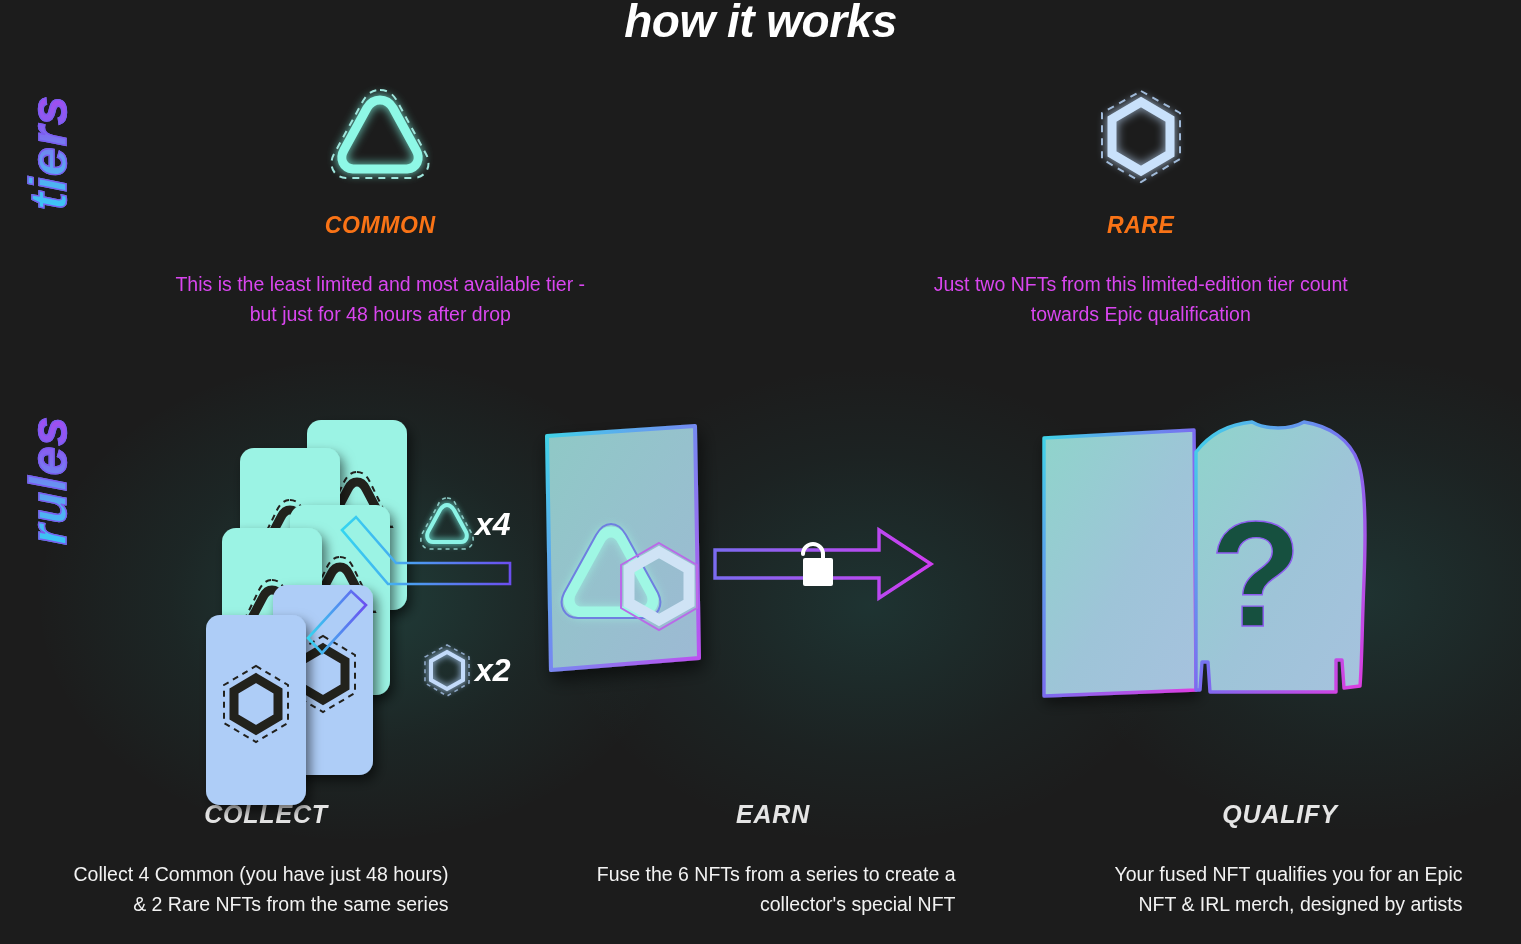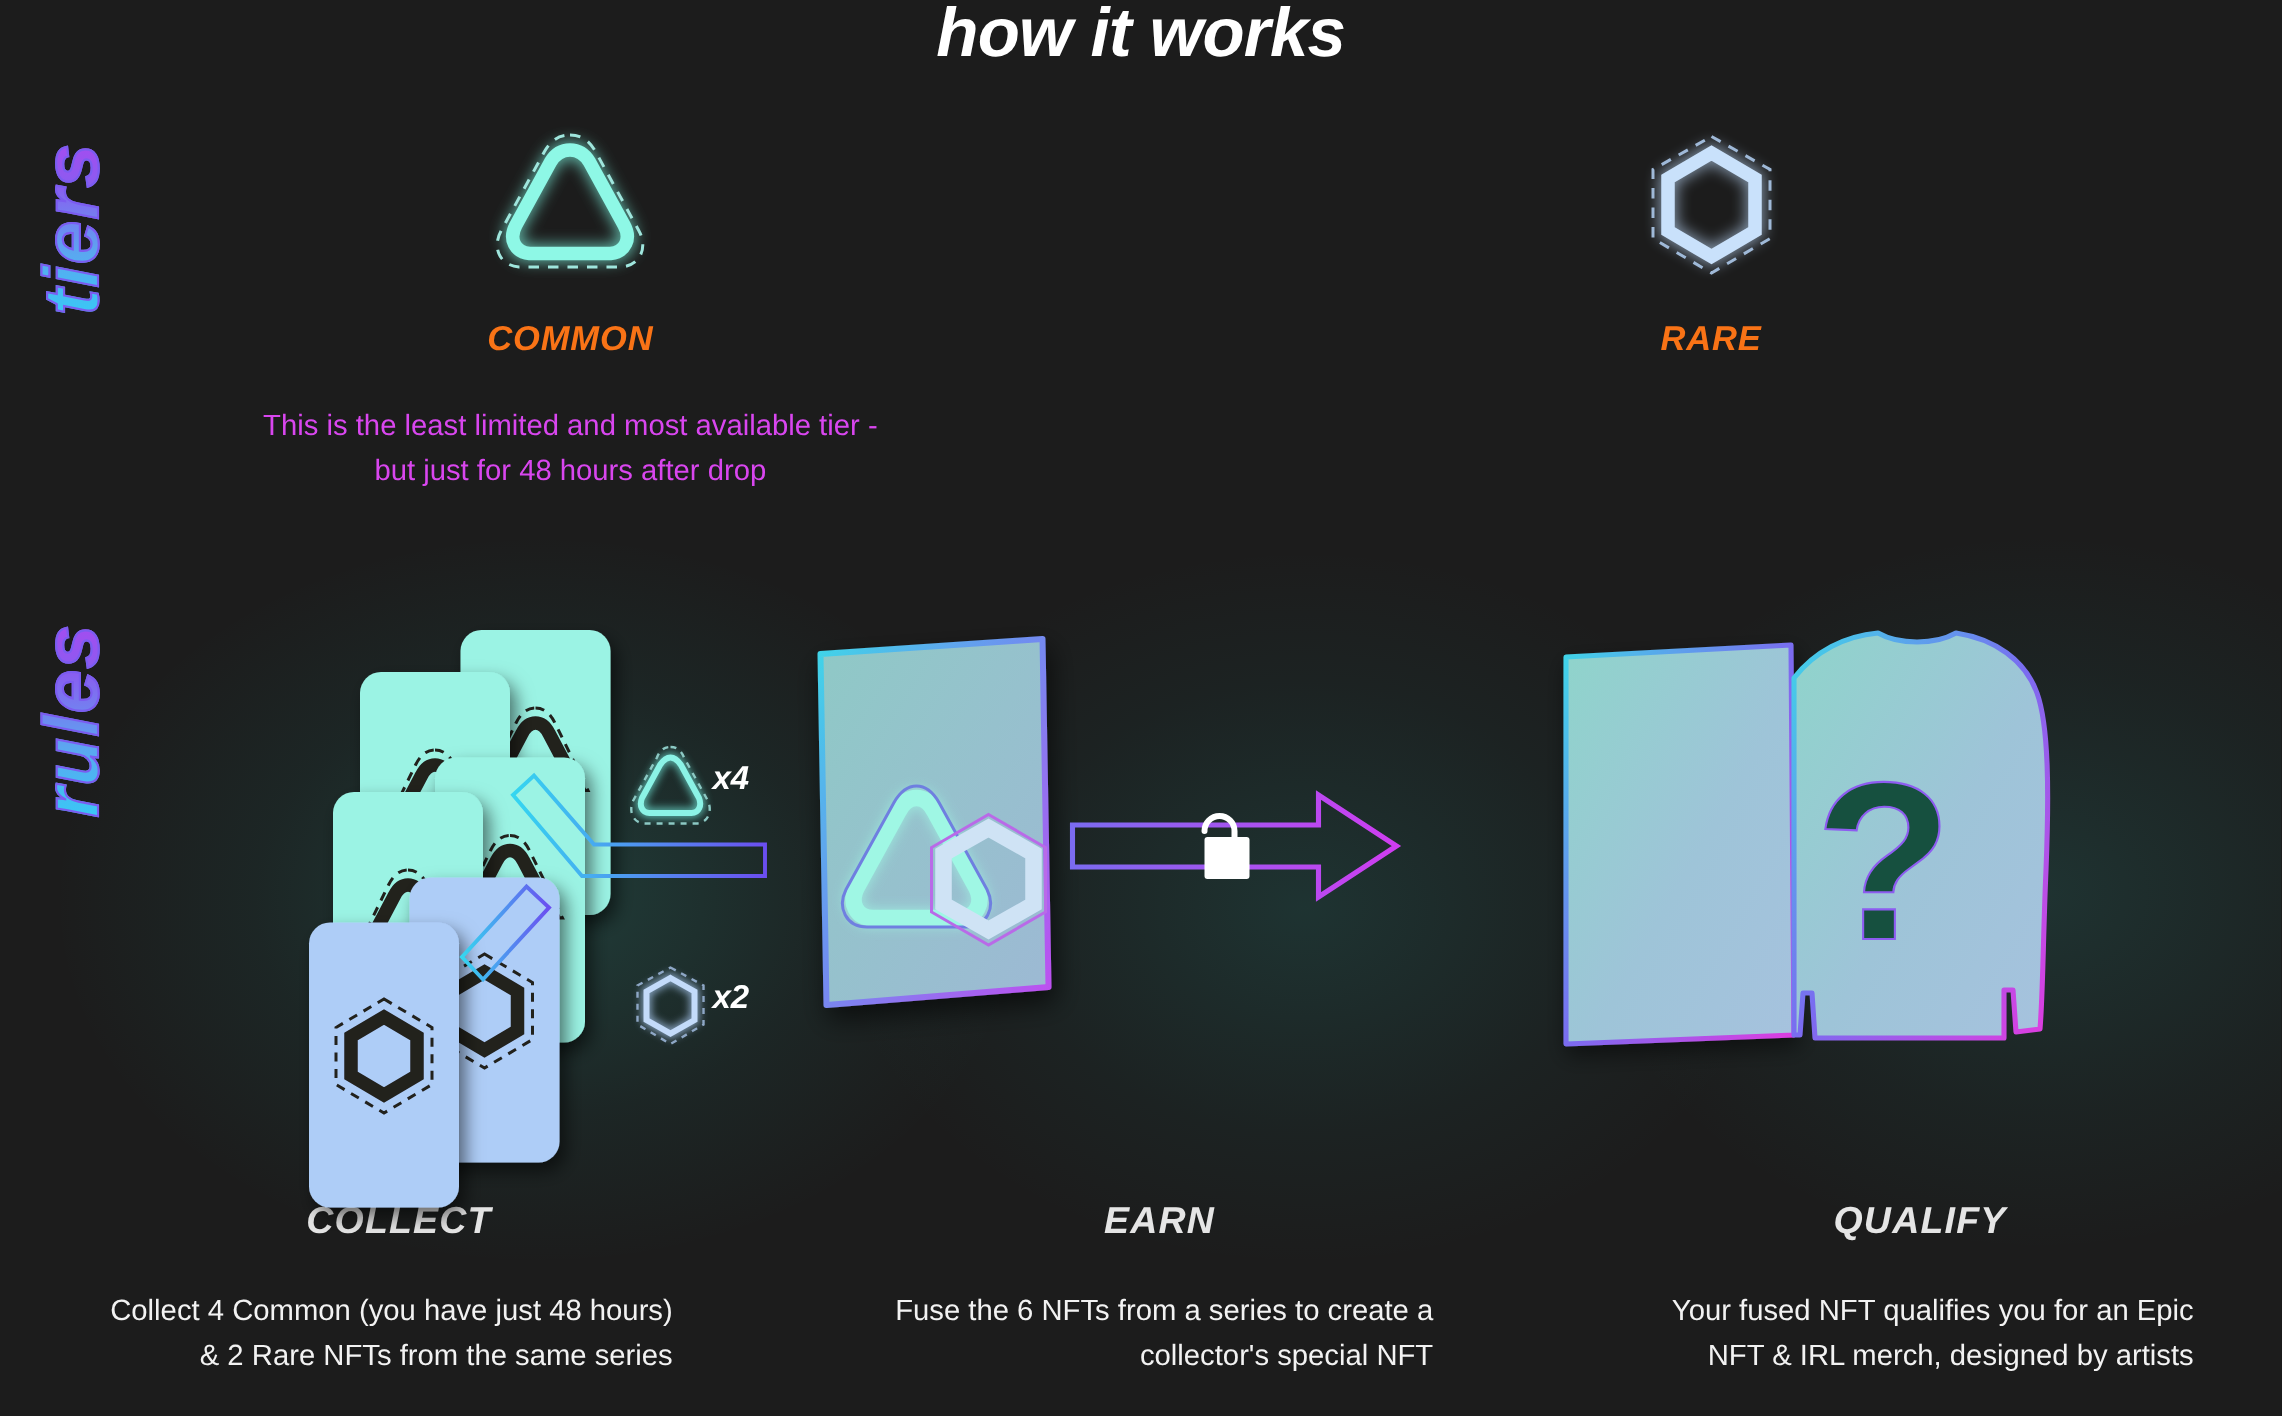--- a/index.html
+++ b/index.html
@@ -74,21 +74,21 @@
   }
   .rule-desc {
     margin-top:30px; width:390px; text-align:right;
     font-size:19.5px; line-height:30px; color:#f2f2f2;
   }
 
   
   svg { display:block; overflow:visible; }
 
   .badge-row { position:absolute; display:flex; align-items:center; gap:10px; }
-  .badge-x { font-size:22px; font-weight:bold; font-style:italic; color:#fff;text-align:center; }
+  .badge-x { font-size:32px; font-weight:bold; font-style:italic; color:#fff;text-align:center; }
 </style>
 </head>
 <body>
 
 <div class="page">
 
   <div class="glow glow-a"></div>
   <div class="glow glow-b"></div>
   <div class="glow glow-c"></div>
 
@@ -123,20 +123,21 @@
             <filter id="gl2" x="-60%" y="-60%" width="220%" height="220%">
               <feGaussianBlur stdDeviation="5"></feGaussianBlur>
             </filter>
           </defs>
           <path d="M60 24 L89 41 L89 76 L60 93 L31 76 L31 41 Z" fill="none" stroke="#bcd8f8" stroke-width="11" filter="url(#gl2)" opacity=".7"></path>
           <path d="M60 24 L89 41 L89 76 L60 93 L31 76 L31 41 Z" fill="none" stroke="#c9e1fb" stroke-width="9"></path>
           <path d="M60 13 L99 35 L99 81 L60 104 L21 81 L21 35 Z" fill="none" stroke="#9fb9d8" stroke-width="2" stroke-dasharray="7 6"></path>
         </svg>
       </div>
       <div class="tier-name">RARE</div>
+      <div class="tier-desc">Just two NFTs from this limited-edition tier count towards Epic qualification</div>
     </div>
 
   </div>
 
   <div class="band rule-band">
 
     <div class="col">
       <div class="rule-art">
         <svg width="507" height="390" viewBox="0 0 507 390" style="position:absolute;left:0;top:0;">
           <defs>

